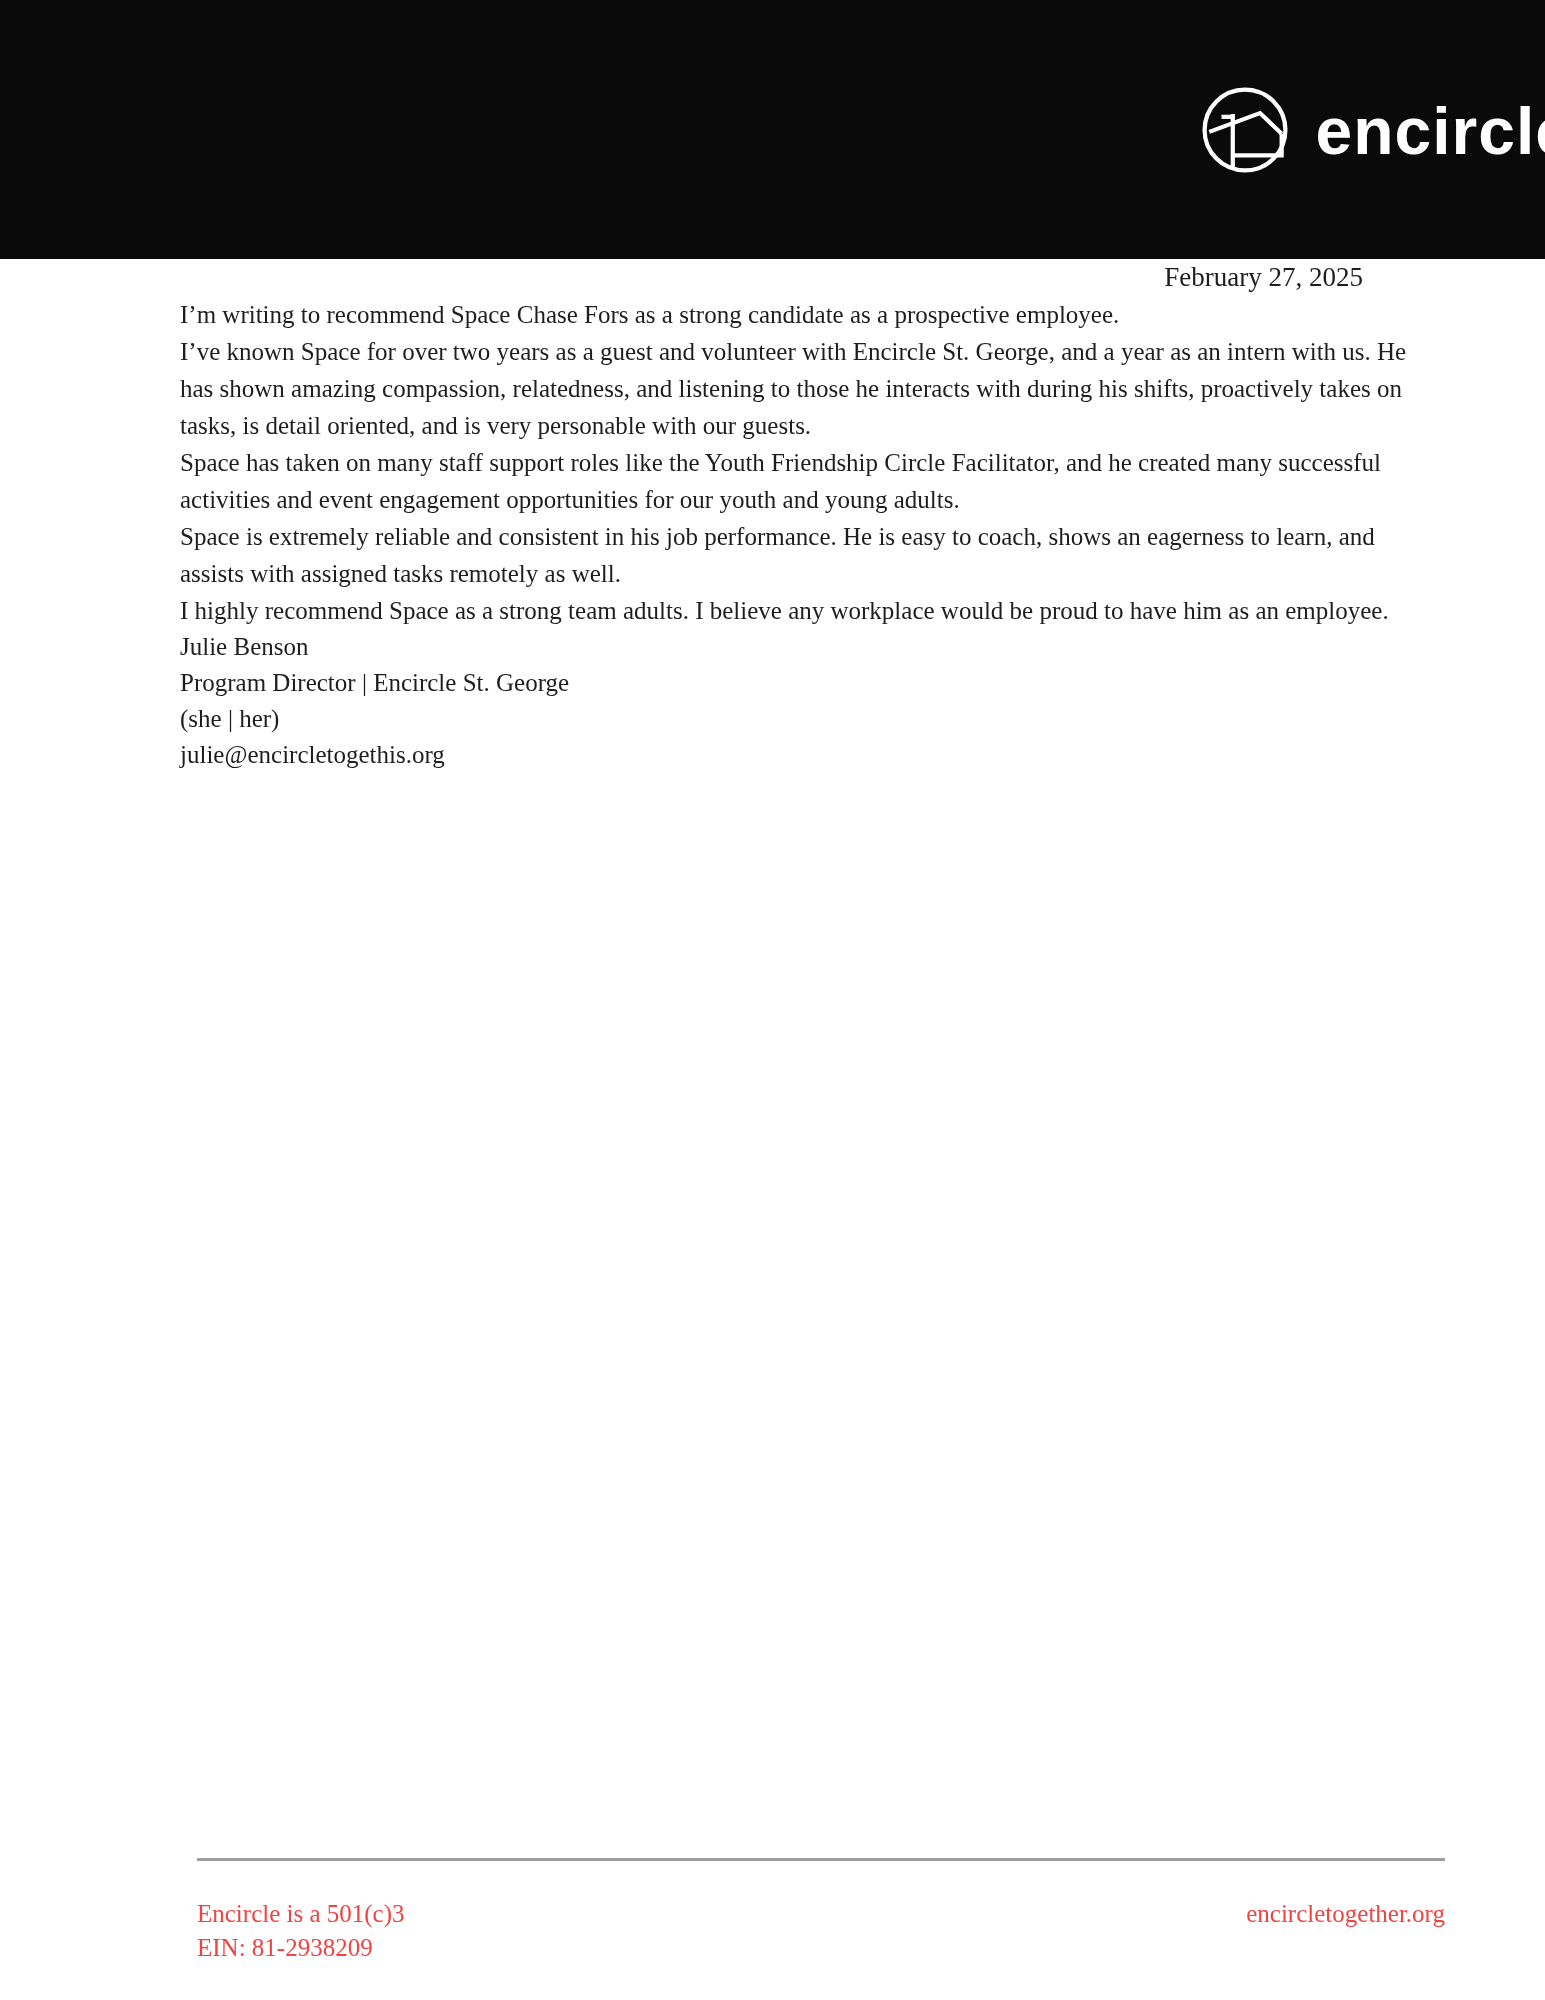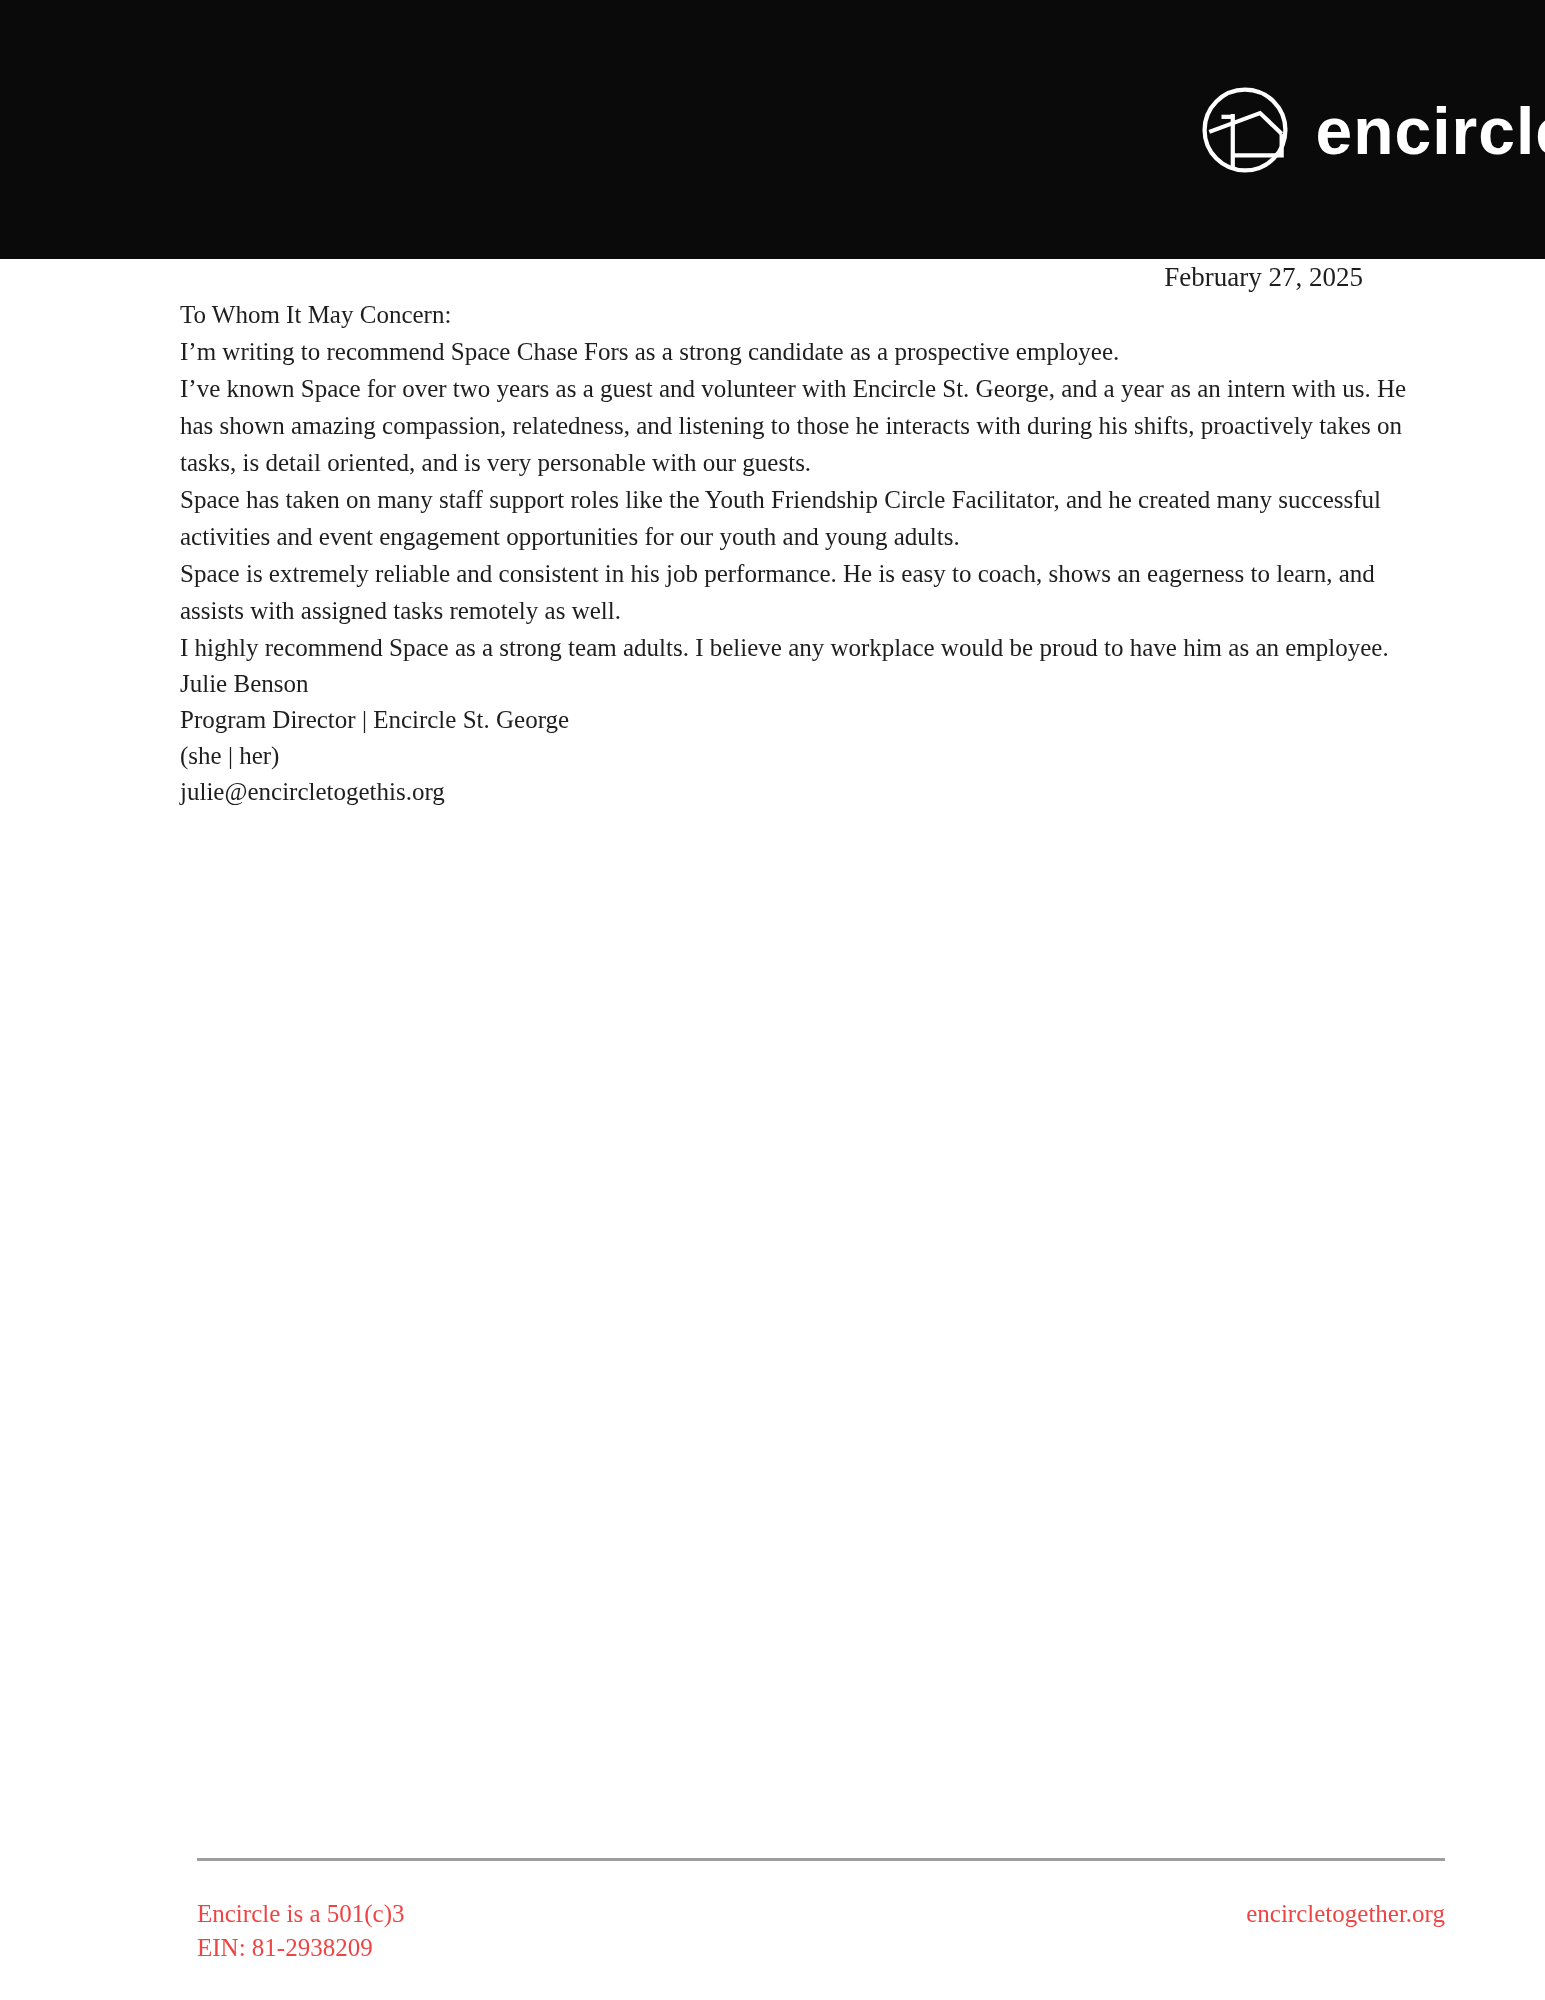--- a/index.html
+++ b/index.html
@@ -116,21 +116,20 @@
           <path d="M89 54 V77 H37"></path>
         </svg>
       </span>
       <span class="wordmark">encircle</span>
     </div>
   </header>
 
   <main class="letter">
     <div class="date">February 27, 2025</div>
 
-    <p class="para salutation">To Whom It May Concern:</p>
 
     <p class="para">I’m writing to recommend Space Chase Fors as a strong candidate as a prospective employee.</p>
 
     <p class="para">I’ve known Space for over two years as a guest and volunteer with Encircle St. George, and a year as an intern with us. He has shown amazing compassion, relatedness, and listening to those he interacts with during his shifts, proactively takes on tasks, is detail oriented, and is very personable with our guests.</p>
 
     <p class="para">Space has taken on many staff support roles like the Youth Friendship Circle Facilitator, and he created many successful activities and event engagement opportunities for our youth and young adults.</p>
 
     <p class="para">Space is extremely reliable and consistent in his job performance. He is easy to coach, shows an eagerness to learn, and assists with assigned tasks remotely as well.</p>
 
     <p class="para">I highly recommend Space as a strong team adults. I believe any workplace would be proud to have him as an employee.</p>

